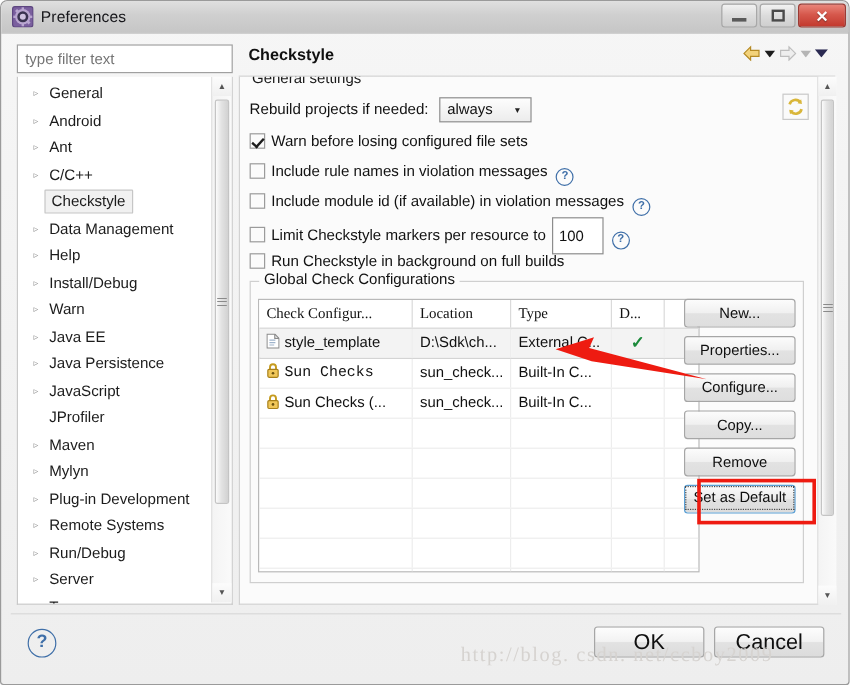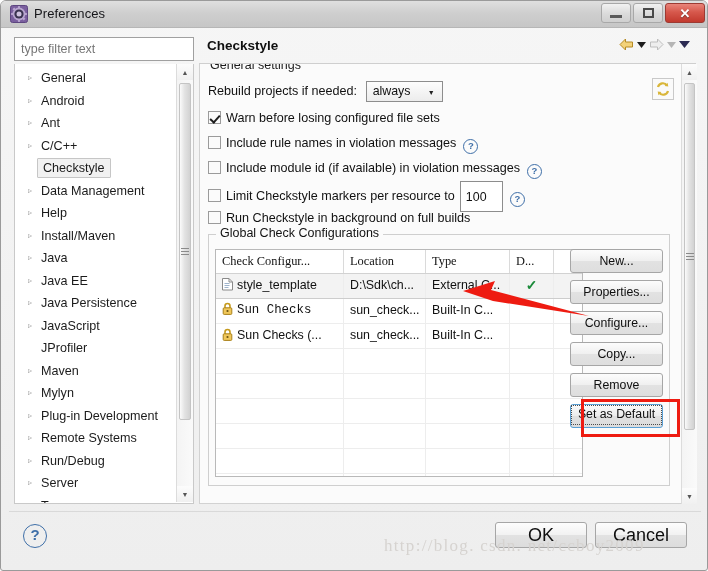--- a/index.html
+++ b/index.html
@@ -312,22 +312,22 @@
 
     <div class="tree-wrap">
       <div class="tree" id="tree-list">
           <div class="tree-item"><span class="twisty">▹</span><span class="lbl">General</span></div>
           <div class="tree-item"><span class="twisty">▹</span><span class="lbl">Android</span></div>
           <div class="tree-item"><span class="twisty">▹</span><span class="lbl">Ant</span></div>
           <div class="tree-item"><span class="twisty">▹</span><span class="lbl">C/C++</span></div>
           <div class="tree-item selected"><span class="lbl">Checkstyle</span></div>
           <div class="tree-item"><span class="twisty">▹</span><span class="lbl">Data Management</span></div>
           <div class="tree-item"><span class="twisty">▹</span><span class="lbl">Help</span></div>
-          <div class="tree-item"><span class="twisty">▹</span><span class="lbl">Install/Maven</span></div>
-          <div class="tree-item"><span class="twisty">▹</span><span class="lbl">Java</span></div>
+          <div class="tree-item"><span class="twisty">▹</span><span class="lbl">Install/Debug</span></div>
+          <div class="tree-item"><span class="twisty">▹</span><span class="lbl">Warn</span></div>
           <div class="tree-item"><span class="twisty">▹</span><span class="lbl">Java EE</span></div>
           <div class="tree-item"><span class="twisty">▹</span><span class="lbl">Java Persistence</span></div>
           <div class="tree-item"><span class="twisty">▹</span><span class="lbl">JavaScript</span></div>
           <div class="tree-item"><span class="lbl">JProfiler</span></div>
           <div class="tree-item"><span class="twisty">▹</span><span class="lbl">Maven</span></div>
           <div class="tree-item"><span class="twisty">▹</span><span class="lbl">Mylyn</span></div>
           <div class="tree-item"><span class="twisty">▹</span><span class="lbl">Plug-in Development</span></div>
           <div class="tree-item"><span class="twisty">▹</span><span class="lbl">Remote Systems</span></div>
           <div class="tree-item"><span class="twisty">▹</span><span class="lbl">Run/Debug</span></div>
           <div class="tree-item"><span class="twisty">▹</span><span class="lbl">Server</span></div>

